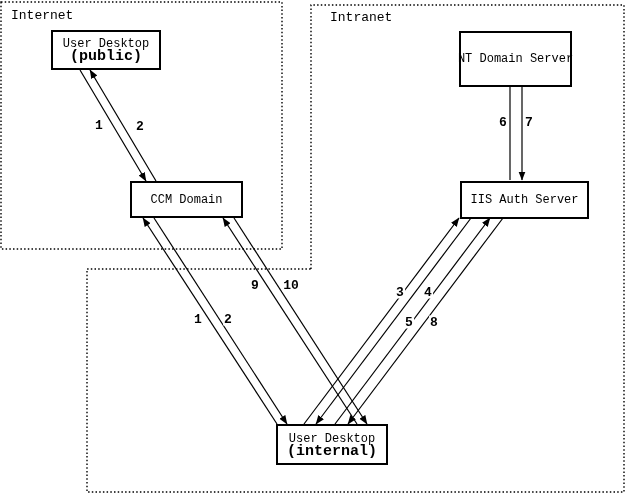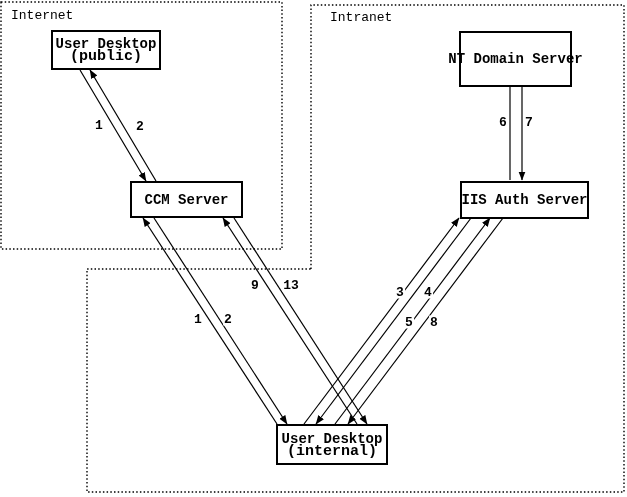--- a/index.html
+++ b/index.html
@@ -10,21 +10,21 @@
   }
   svg.layer{position:absolute;left:0;top:0;width:627px;height:497px;}
   .zone-label{position:absolute;font-weight:normal;font-size:13px;line-height:13px;white-space:pre;}
   .zl-internet{left:11px;top:9px;}
   .zl-intranet{left:330px;top:11px;text-align:right;}
   .node{
     position:absolute;box-sizing:border-box;border:2px solid #000;background:#fff;
     display:flex;flex-direction:column;align-items:center;justify-content:center;
     text-align:center;z-index:2;
   }
-  .node .t{font-weight:bold;font-size:14px;line-height:14px;white-space:nowrap;}
+  .node .t{font-weight:normal;font-size:12px;line-height:14px;white-space:nowrap;}
   .node .s{font-weight:bold;font-size:15px;line-height:12px;white-space:nowrap;}
   .node .s:empty{display:none;}
   .n-user-desktop-public{left:51px;top:30px;width:110px;height:40px;}
   .n-ccm-server{left:130px;top:181px;width:113px;height:37px;}
   .n-nt-domain-server{left:459px;top:31px;width:113px;height:56px;}
   .n-iis-auth-server{left:460px;top:181px;width:129px;height:38px;}
   .n-user-desktop-internal{left:276px;top:424px;width:112px;height:41px;}
   .flow-label{
     position:absolute;font-weight:bold;font-size:13px;line-height:13px;
     transform:translate(-50%,-50%);z-index:3;background:#fff;padding:0 1px;white-space:pre;
@@ -61,21 +61,21 @@
 
   <div class="zone-label zl-internet">Internet</div>
   <div class="zone-label zl-intranet">Intranet</div>
 
   <div class="node n-user-desktop-public">
     <div class="t">User Desktop</div>
     <div class="s">(public)</div>
   </div>
 
   <div class="node n-ccm-server">
-    <div class="t">CCM Server</div>
+    <div class="t">CCM Domain</div>
 
   </div>
 
   <div class="node n-nt-domain-server">
     <div class="t">NT Domain Server</div>
 
   </div>
 
   <div class="node n-iis-auth-server">
     <div class="t">IIS Auth Server</div>
@@ -85,20 +85,20 @@
   <div class="node n-user-desktop-internal">
     <div class="t">User Desktop</div>
     <div class="s">(internal)</div>
   </div>
 
 <div class="flow-label" style="left: 99px; top: 125px;">1</div>
     <div class="flow-label" style="left: 140px; top: 126px;">2</div>
     <div class="flow-label" style="left: 198px; top: 319px;">1</div>
     <div class="flow-label" style="left: 228px; top: 319px;">2</div>
     <div class="flow-label" style="left: 255px; top: 285px;">9</div>
-    <div class="flow-label" style="left: 291px; top: 285px;">13</div>
+    <div class="flow-label" style="left: 291px; top: 285px;">10</div>
     <div class="flow-label" style="left: 400px; top: 292px;">3</div>
     <div class="flow-label" style="left: 428px; top: 292px;">4</div>
     <div class="flow-label" style="left: 409px; top: 322px;">5</div>
     <div class="flow-label" style="left: 434px; top: 322px;">8</div>
     <div class="flow-label" style="left: 503px; top: 122px;">6</div>
     <div class="flow-label" style="left: 529px; top: 122px;">7</div>
   </div>
 
 </body></html>

